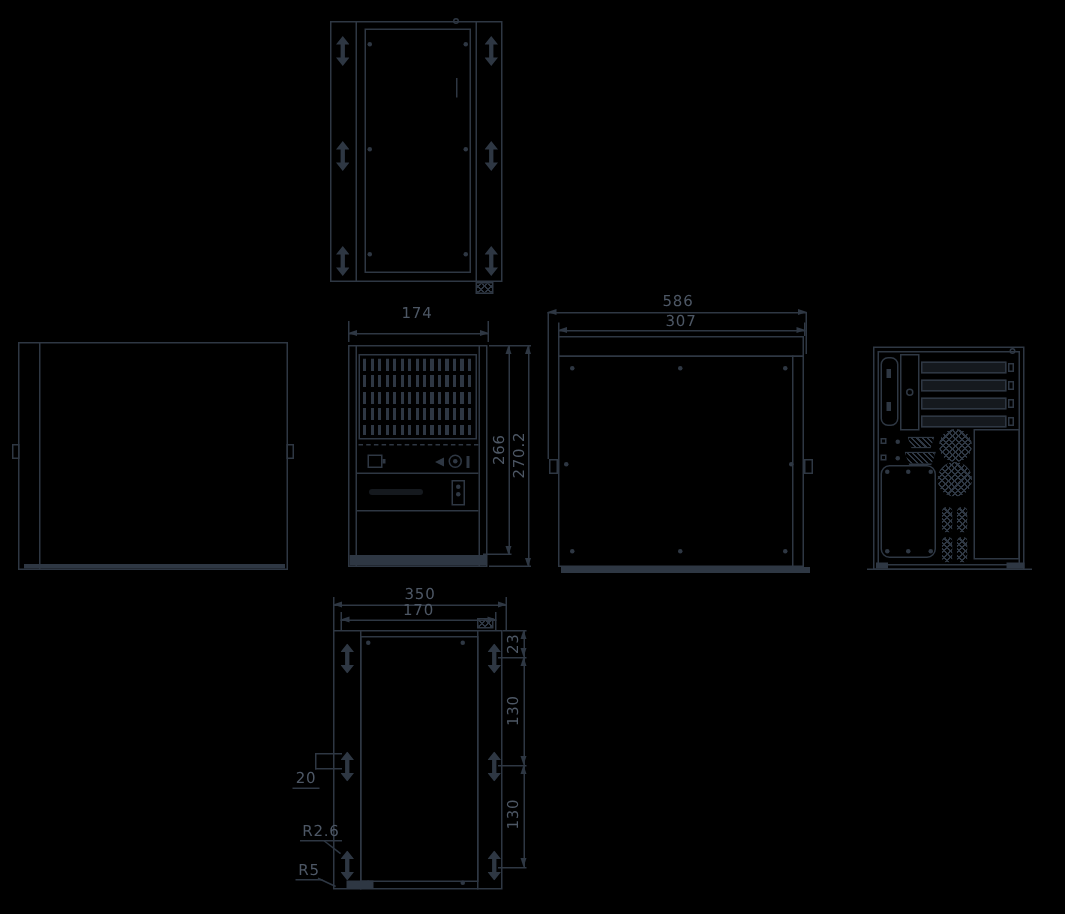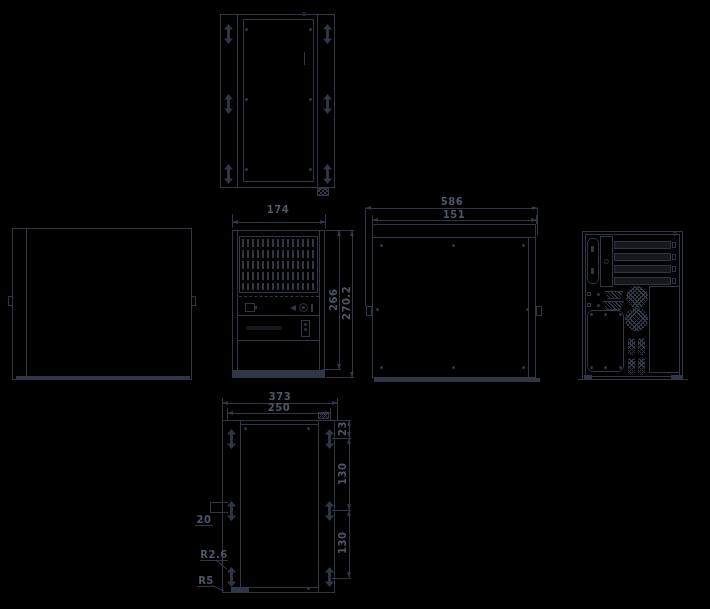--- a/index.html
+++ b/index.html
@@ -3,21 +3,21 @@
 <meta charset="utf-8">
 <style>
   :root{
     --bg:#000000;
     --line:#2e3743;
     --line-soft:rgba(46,55,67,.45);
     --text:#4d5765;
   }
   html,body{margin:0;padding:0;background:var(--bg);}
   .canvas{position:relative;width:692px;height:609px;background:var(--bg);overflow:hidden;
-          font-family:"DejaVu Sans",sans-serif;font-weight:bold;}
+          font-family:"DejaVu Sans",sans-serif;}
   .a{position:absolute;box-sizing:border-box;}
   .b{border:1px solid var(--line);}
   .f{background:var(--line);}
   .soft{background:var(--line-soft);}
   .dot{width:3px;height:3px;border-radius:50%;background:var(--line);}
   .round{border-radius:50%;}
   .hatch{background-image:
       repeating-linear-gradient(45deg,var(--line) 0 1px,transparent 1px 3px),
       repeating-linear-gradient(-45deg,var(--line) 0 1px,transparent 1px 3px);}
   .keyhole{width:9px;height:20px;background:var(--line);
@@ -135,21 +135,21 @@
     <div class="a f" style="left:6px;top:156px;width:166px;height:4px;"></div>
   </div>
 
   <div class="a f" style="left:365px;top:208px;width:1px;height:98px;"></div>
   <div class="a f" style="left:537px;top:208px;width:1px;height:28px;"></div>
   <div class="a dlh" style="left:365px;top:208px;width:173px;"></div>
   <div class="a txt" style="left:428px;top:196px;width:48px;">586</div>
   <div class="a f" style="left:372px;top:215px;width:1px;height:9px;"></div>
   <div class="a f" style="left:536px;top:215px;width:1px;height:9px;"></div>
   <div class="a dlh" style="left:372px;top:220px;width:165px;"></div>
-  <div class="a txt" style="left:430px;top:209px;width:48px;">151</div>
+  <div class="a txt" style="left:430px;top:209px;width:48px;">307</div>
 
   <div class="a" style="left:578px;top:228px;width:120px;height:156px;">
     <div class="a b" style="left:4px;top:3px;width:101px;height:149px;"></div>
     <div class="a b" style="left:7px;top:6px;width:95px;height:143px;"></div>
     <div class="a b round" style="left:95px;top:4px;width:4px;height:4px;"></div>
     <div class="a b" style="left:9px;top:10px;width:12px;height:46px;border-radius:5px;"></div>
     <div class="a f" style="left:13px;top:18px;width:3px;height:6px;"></div>
     <div class="a f" style="left:13px;top:40px;width:3px;height:6px;"></div>
     <div class="a b" style="left:22px;top:8px;width:13px;height:51px;"></div>
     <div class="a b round" style="left:26px;top:31px;width:5px;height:5px;"></div>
@@ -201,25 +201,25 @@
     <div class="a keyhole" style="left:103px;top:9px;"></div>
     <div class="a keyhole" style="left:103px;top:81px;"></div>
     <div class="a keyhole" style="left:103px;top:147px;"></div>
     <div class="a hatch b" style="left:96px;top:-8px;width:11px;height:7px;"></div>
     <div class="a f" style="left:9px;top:167px;width:18px;height:5px;"></div>
   </div>
 
   <div class="a f" style="left:222px;top:398px;width:1px;height:22px;"></div>
   <div class="a f" style="left:337px;top:398px;width:1px;height:22px;"></div>
   <div class="a dlh" style="left:222px;top:403px;width:116px;"></div>
-  <div class="a txt" style="left:256px;top:391px;width:48px;">373</div>
+  <div class="a txt" style="left:256px;top:391px;width:48px;">350</div>
   <div class="a f" style="left:227px;top:408px;width:1px;height:12px;"></div>
   <div class="a f" style="left:330px;top:408px;width:1px;height:12px;"></div>
   <div class="a dlh" style="left:227px;top:413px;width:104px;"></div>
-  <div class="a txt" style="left:255px;top:402px;width:48px;">250</div>
+  <div class="a txt" style="left:255px;top:402px;width:48px;">170</div>
 
   <div class="a f" style="left:335px;top:420px;width:16px;height:1px;"></div>
   <div class="a f" style="left:332px;top:438px;width:19px;height:1px;"></div>
   <div class="a f" style="left:332px;top:510px;width:19px;height:1px;"></div>
   <div class="a f" style="left:332px;top:578px;width:19px;height:1px;"></div>
   <div class="a dlv" style="left:349px;top:420px;height:18px;"></div>
   <div class="a vtxt" style="left:337px;top:421px;width:11px;height:16px;">23</div>
   <div class="a dlv" style="left:349px;top:438px;height:72px;"></div>
   <div class="a vtxt" style="left:337px;top:459px;width:11px;height:30px;">130</div>
   <div class="a dlv" style="left:349px;top:510px;height:68px;"></div>

